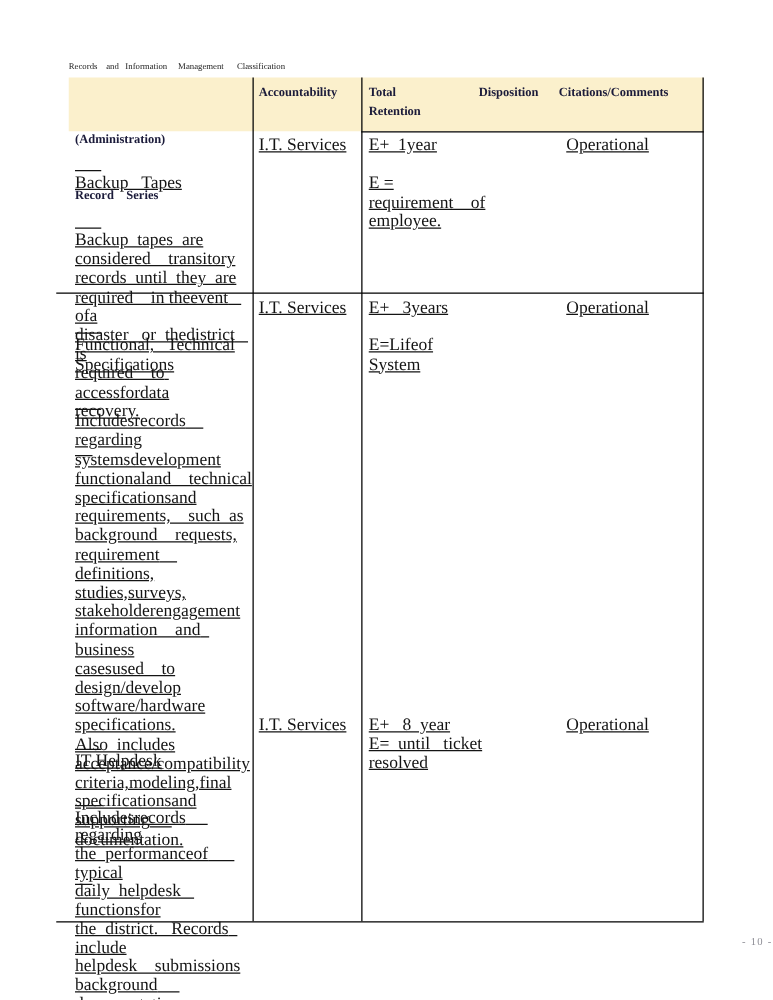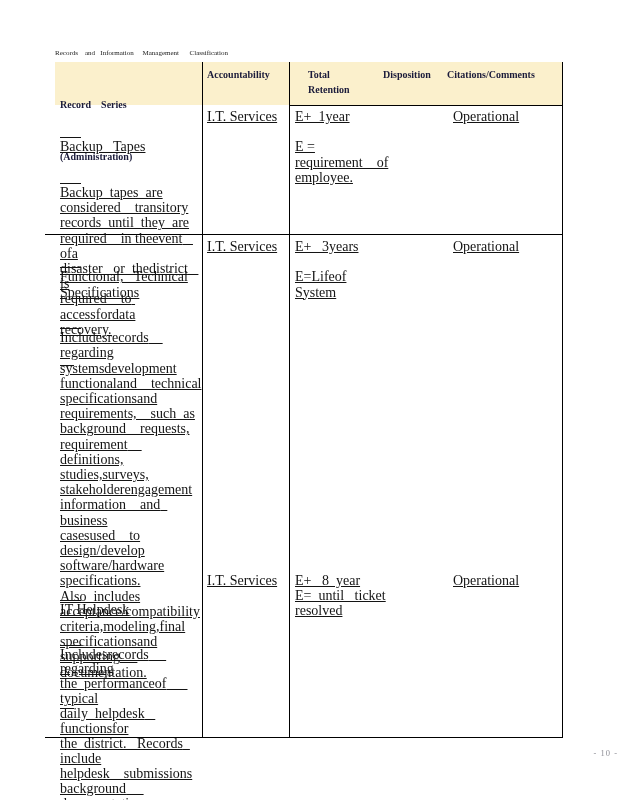--- a/index.html
+++ b/index.html
@@ -41,25 +41,25 @@
 
 <div class="page">
 
   <div class="doc-header">
     <div>Records    and   Information     Management      Classification</div>
     <div>System    and   Retention      Schedule</div>
   </div>
 
   <div class="tbl-header-bg"></div>
   <div class="hcell" style="left:60px; top:67px; width:135px;">
+    <div style="margin-top:7px;">(Administration)</div>
     <div>Record    Series</div>
-    <div style="margin-top:7px;">(Administration)</div>
   </div>
   <div class="hcell" style="left:207px; top:67px; width:80px;">Accountability</div>
-  <div class="hcell" style="left:308px; top:67px; width:80px;">Total
+  <div class="hcell" style="left:295px; top:67px; width:80px;">Total
 Retention</div>
   <div class="hcell" style="left:383px; top:67px; width:65px;">Disposition</div>
   <div class="hcell" style="left:447px; top:67px; width:108px;">Citations/Comments</div>
 
   <div class="vline" style="left:202px; top:62px; height:675px;"></div>
   <div class="vline" style="left:289px; top:62px; height:675px;"></div>
   <div class="vline" style="left:562px; top:62px; height:675px;"></div>
   <div class="hline" style="left:289px; top:105px; width:274px;"></div>
   <div class="hline" style="left:45px; top:234px; width:518px;"></div>
   <div class="hline" style="left:45px; top:737px; width:518px;"></div>

